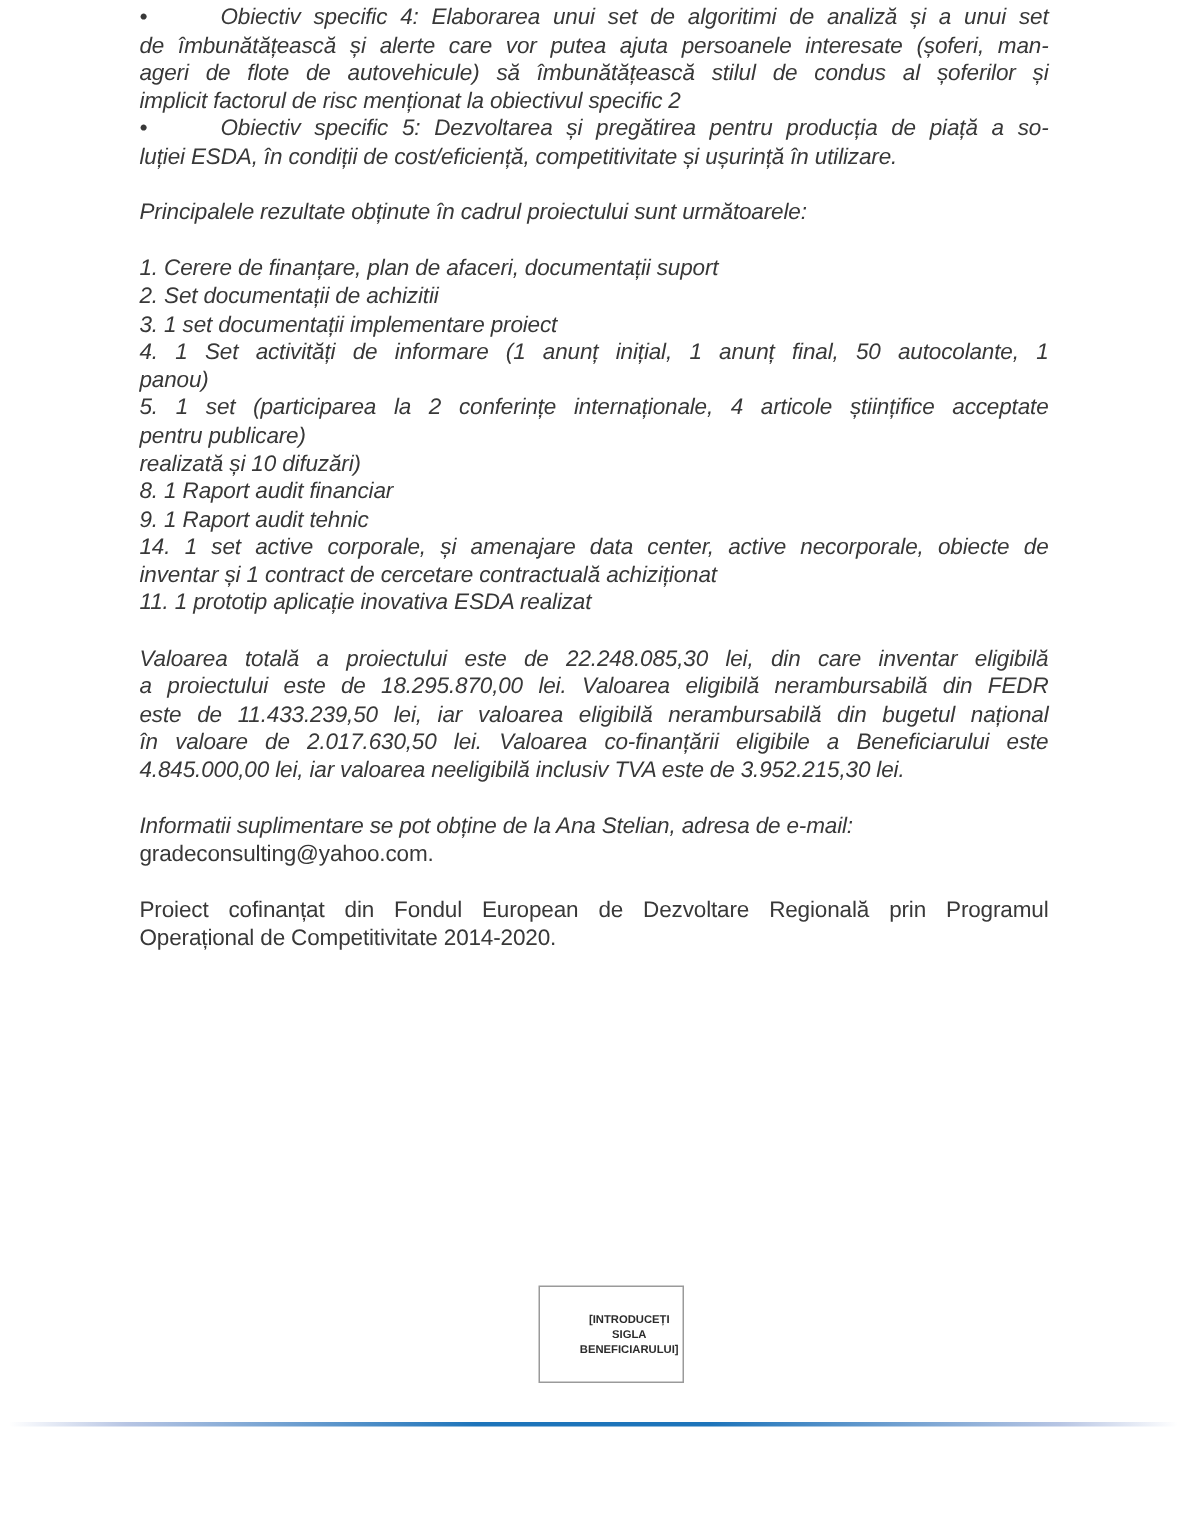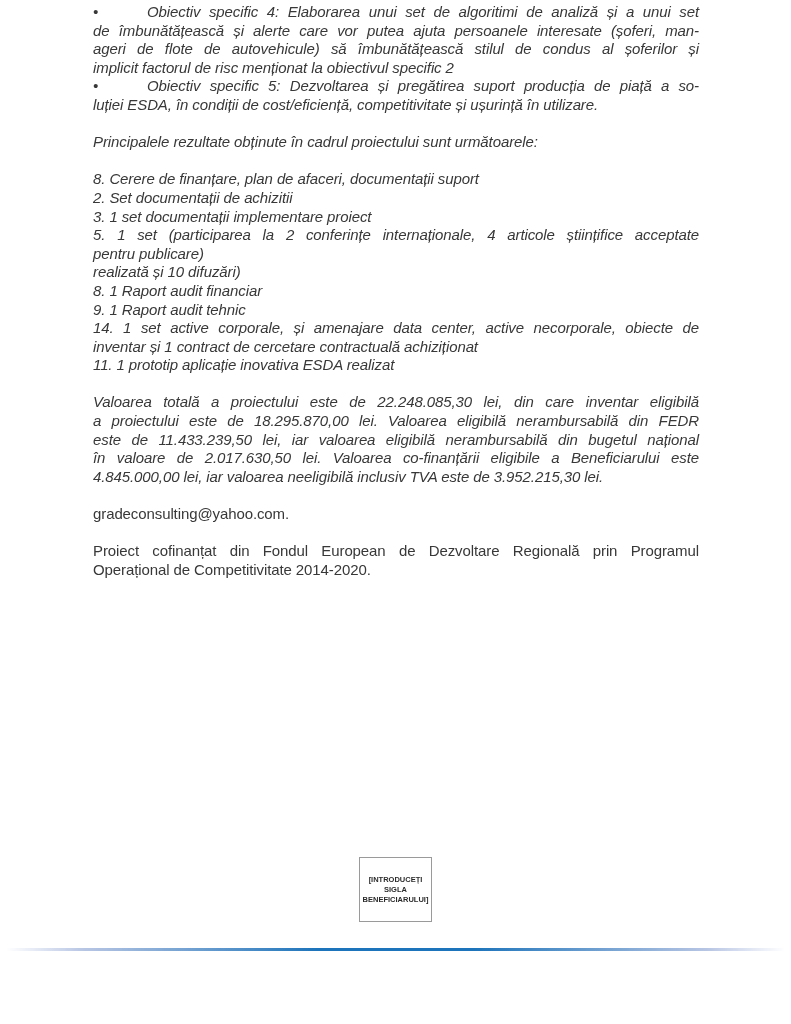--- a/index.html
+++ b/index.html
@@ -65,20 +65,21 @@
     flex-direction: column;
     align-items: center;
     justify-content: center;
     text-align: center;
     font-style: normal;
     font-weight: bold;
     font-size: 7.5px;
     line-height: 10px;
     color: #2b2b2b;
     letter-spacing: 0;
+    padding-left: 24px;
   }
 
   
   .divider {
     position: absolute;
     left: 6px;
     top: 948px;
     width: 779px;
     height: 3px;
     border-radius: 2px;
@@ -95,37 +96,41 @@
           <span class="bullet">•</span>
           <span class="btext">Obiectiv specific 4: Elaborarea unui set de algoritimi de analiză și a unui set</span>
         </div>
         <div class="line">de îmbunătățească și alerte care vor putea ajuta persoanele interesate (șoferi, man-</div>
         <div class="line">ageri de flote de autovehicule) să îmbunătățească stilul de condus al șoferilor și</div>
         <div class="line noj">implicit factorul de risc menționat la obiectivul specific 2</div>
       </div>
       <div class="para">
         <div class="bline">
           <span class="bullet">•</span>
-          <span class="btext">Obiectiv specific 5: Dezvoltarea și pregătirea suport producția de piață a so-</span>
+          <span class="btext">Obiectiv specific 5: Dezvoltarea și pregătirea pentru producția de piață a so-</span>
         </div>
         <div class="line noj">luției ESDA, în condiții de cost/eficiență, competitivitate și ușurință în utilizare.</div>
       </div>
       <div class="gap"></div>
       <div class="para">
         <div class="line noj">Principalele rezultate obținute în cadrul proiectului sunt următoarele:</div>
       </div>
       <div class="gap"></div>
       <div class="para">
-        <div class="line noj">8. Cerere de finanțare, plan de afaceri, documentații suport</div>
+        <div class="line noj">1. Cerere de finanțare, plan de afaceri, documentații suport</div>
       </div>
       <div class="para">
         <div class="line noj">2. Set documentații de achizitii</div>
       </div>
       <div class="para">
         <div class="line noj">3. 1 set documentații implementare proiect</div>
+      </div>
+      <div class="para">
+        <div class="line">4. 1 Set activități de informare (1 anunț inițial, 1 anunț final, 50 autocolante, 1</div>
+        <div class="line noj">panou)</div>
       </div>
       <div class="para">
         <div class="line">5. 1 set (participarea la 2 conferințe internaționale, 4 articole științifice acceptate</div>
         <div class="line noj">pentru publicare)</div>
       </div>
       <div class="para">
         <div class="line noj">realizată și 10 difuzări)</div>
       </div>
       <div class="para">
         <div class="line noj">8. 1 Raport audit financiar</div>
@@ -143,20 +148,21 @@
       <div class="gap"></div>
       <div class="para">
         <div class="line">Valoarea totală a proiectului este de 22.248.085,30 lei, din care inventar eligibilă</div>
         <div class="line">a proiectului este de 18.295.870,00 lei. Valoarea eligibilă nerambursabilă din FEDR</div>
         <div class="line">este de 11.433.239,50 lei, iar valoarea eligibilă nerambursabilă din bugetul național</div>
         <div class="line">în valoare de 2.017.630,50 lei. Valoarea co-finanțării eligibile a Beneficiarului este</div>
         <div class="line noj">4.845.000,00 lei, iar valoarea neeligibilă inclusiv TVA este de 3.952.215,30 lei.</div>
       </div>
       <div class="gap"></div>
       <div class="para">
+        <div class="line noj">Informatii suplimentare se pot obține de la Ana Stelian, adresa de e-mail:</div>
         <div class="line noj roman">gradeconsulting@yahoo.com.</div>
       </div>
       <div class="gap"></div>
       <div class="para">
         <div class="line roman">Proiect cofinanțat din Fondul European de Dezvoltare Regională prin Programul</div>
         <div class="line noj roman">Operațional de Competitivitate 2014-2020.</div>
       </div>
     </div>
 
   <div class="logo-box" style="border-color: rgb(154, 154, 154);">

